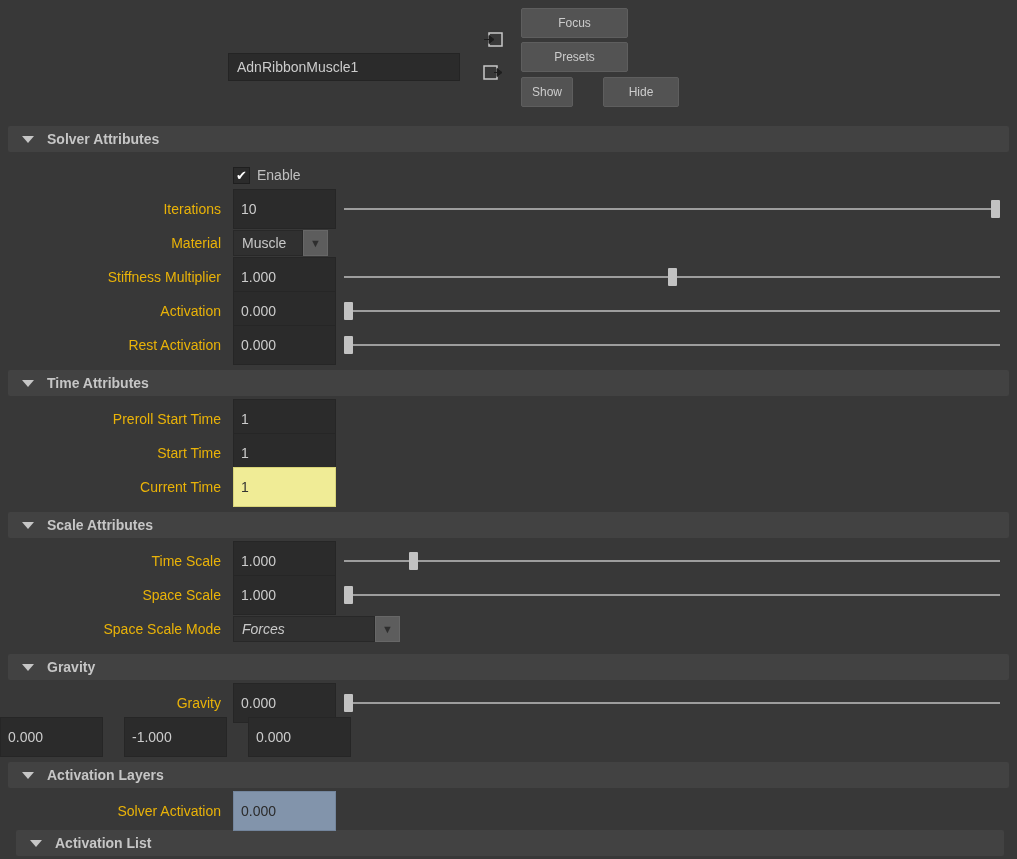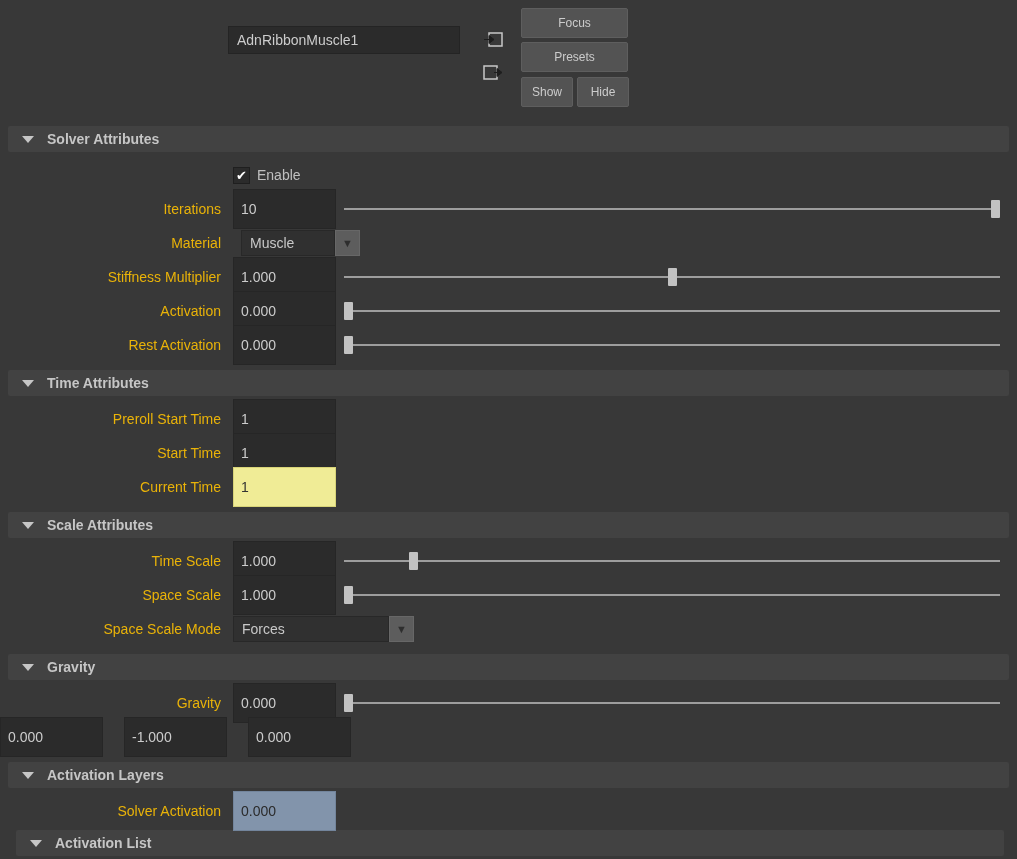--- a/index.html
+++ b/index.html
@@ -13,39 +13,39 @@
     overflow: hidden;
   }
 
   
   .top { position: relative; height: 124px; }
   .node-label {
     position: absolute; left: 0; top: 49px; width: 218px;
     text-align: right; color: #b8b8b8; line-height: 18px;
   }
   .node-field {
-    position: absolute; left: 228px; top: 26px; width: 232px; height: 28px;
+    position: absolute; left: 228px; top: 53px; width: 232px; height: 28px;
     background: #2b2b2b; border: 1px solid #242424; color: #cccccc;
     padding: 0 8px; font-family: "Liberation Sans", sans-serif; font-size: 14px;
   }
   .conn-btn {
     position: absolute; left: 481px; width: 23px; height: 19px;
     display: flex; align-items: center; justify-content: center; cursor: pointer;
   }
   .conn-in  { top: 30px; }
   .conn-out { top: 63px; }
   .hdr-btn {
     position: absolute; background: #535353; border: 1px solid #5e5e5e;
     border-radius: 2px; color: #cccccc; font-family: "Liberation Sans", sans-serif;
     font-size: 12px; cursor: pointer;
   }
   .btn-focus   { left: 521px; top: 8px;  width: 107px; height: 30px; }
   .btn-presets { left: 521px; top: 42px; width: 107px; height: 30px; }
   .btn-show    { left: 521px; top: 77px; width: 52px;  height: 30px; }
-  .btn-hide    { left: 577px; top: 77px; width: 52px;  height: 30px; }
+  .btn-hide    { left: 603px; top: 77px; width: 76px;  height: 30px; }
 
   
   .section-header {
     margin: 2px 8px; height: 26px; background: #424242; border-radius: 2px;
     display: flex; align-items: center; padding-left: 14px; cursor: pointer;
   }
   .section-header.nested { margin: 2px 13px 10px 16px; }
   .tri {
     width: 0; height: 0;
     border-left: 6px solid transparent; border-right: 6px solid transparent;
@@ -83,22 +83,22 @@
   .cb .mark { display: none; color: #ffffff; font-size: 13px; line-height: 1; }
   .cb.checked .mark { display: block; }
   .cb-label { margin-left: 7px; color: #c0c0c0; }
 
   
   .dropdown { display: flex; align-items: center; flex: none; cursor: pointer; }
   .dd-value {
     height: 26px; background: #303030; border: 1px solid #282828; color: #c8c8c8;
     display: flex; align-items: center; padding: 0 8px;
   }
-  .dd-value.w-material { width: 94px; margin-left: 8px; }
-  .dd-value.w-mode     { width: 156px; }
+  .dd-value.w-material { width: 70px; }
+  .dd-value.w-mode     { width: 142px; font-style: italic; }
   .dd-btn {
     width: 25px; height: 26px; background: #5d5d5d; border: 1px solid #676767;
     display: flex; align-items: center; justify-content: center;
     color: #2e2e2e; font-size: 11px;
   }
 
   
   .add-row { height: 44px; display: flex; align-items: center; }
 </style>
 </head>

